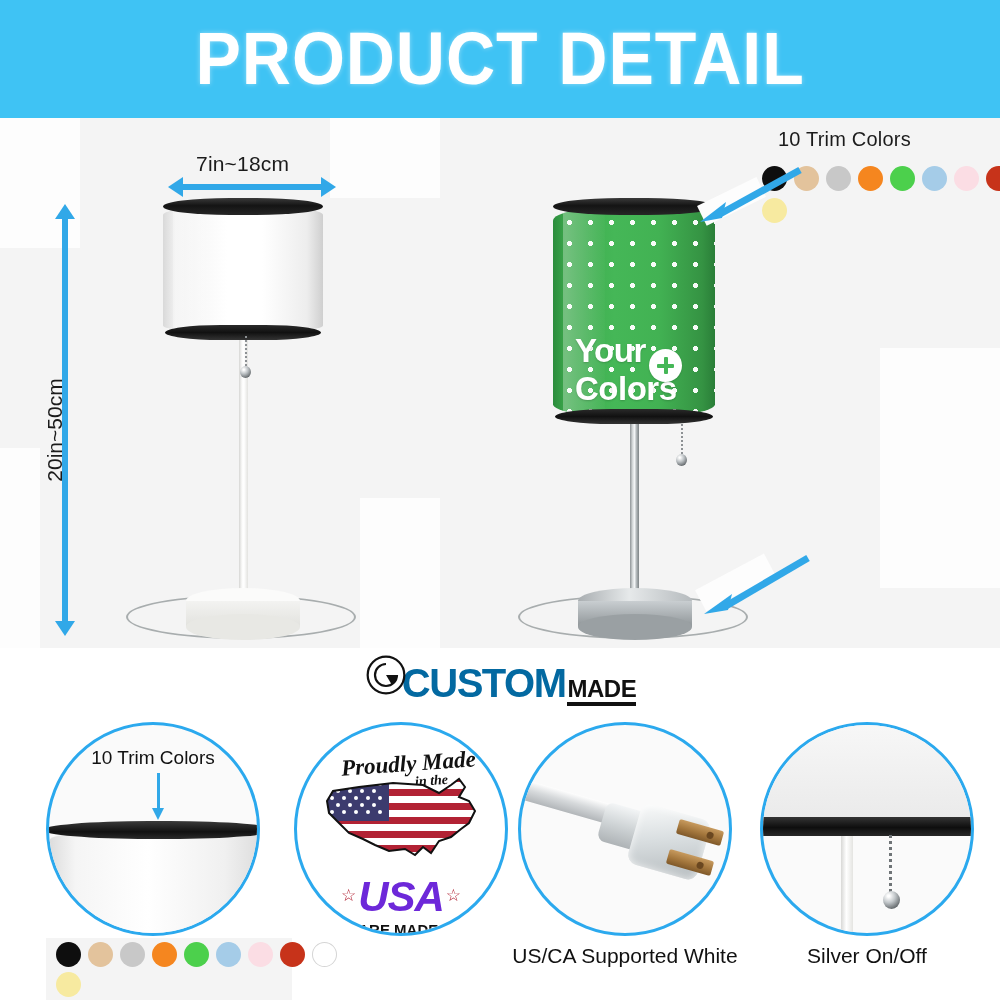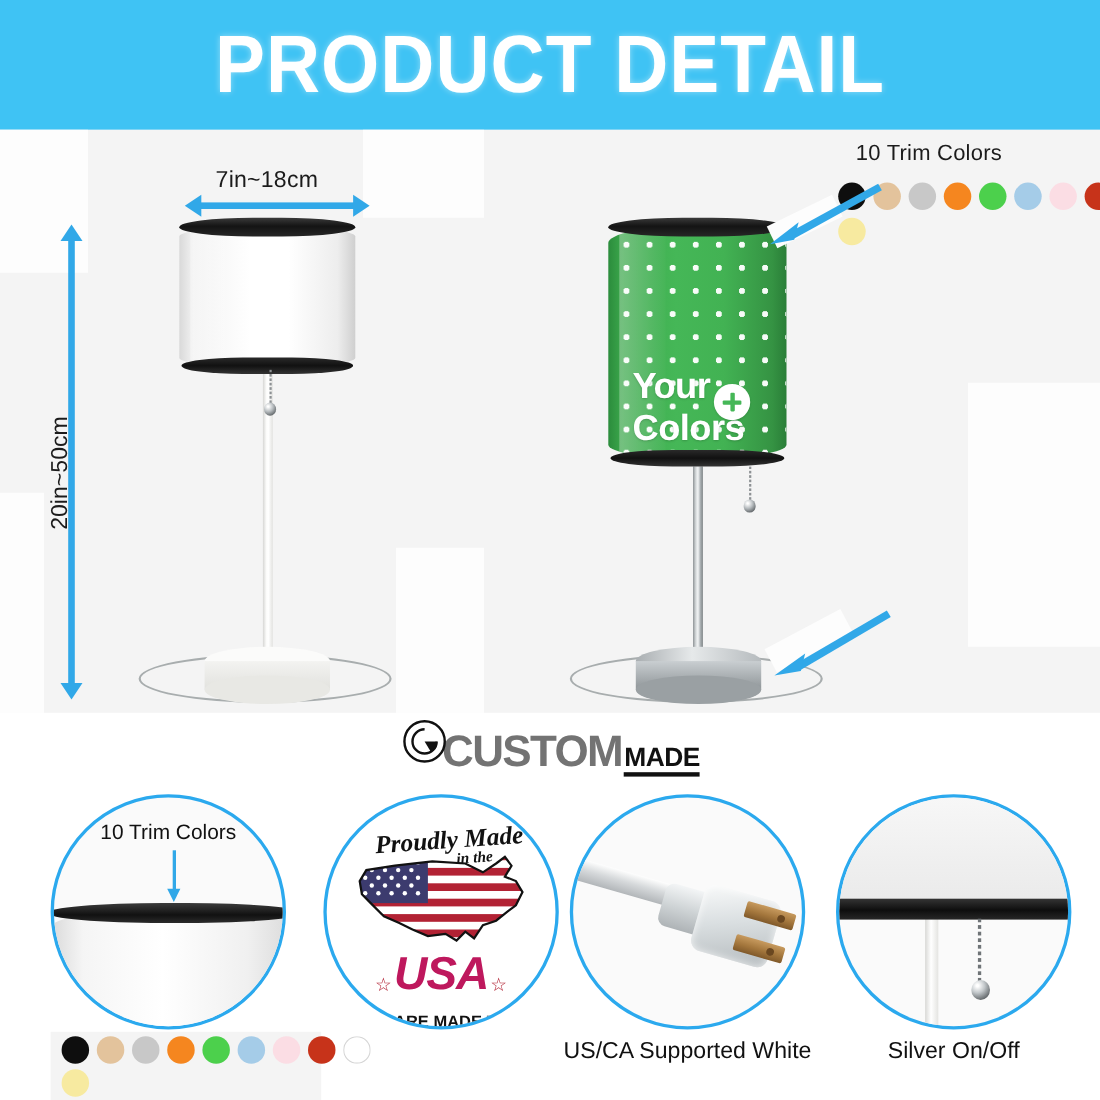--- a/index.html
+++ b/index.html
@@ -245,21 +245,21 @@
     display: flex; align-items: center; justify-content: center;
     background: #ffffff;
   }
   .logo { display: flex; align-items: baseline; }
   .logo-c {
     position: relative;
     width: 44px; height: 44px;
     margin-right: -6px;
   }
   .logo-word {
-    font-size: 40px; font-weight: bold; color: #737373;
+    font-size: 40px; font-weight: bold; color: #0369a1;
     letter-spacing: -1.5px; line-height: 1;
   }
   .logo-sub-wrap { margin-left: 2px; }
   .logo-sub {
     font-size: 24px; font-weight: bold; color: #111;
     letter-spacing: -0.5px; line-height: 1;
     border-bottom: 4px solid #111;
     padding-bottom: 1px;
     display: inline-block;
   }
@@ -335,23 +335,23 @@
   }
   .usa-inthe {
     position: absolute; left: 118px; top: 48px;
     font-family: "Liberation Serif", serif;
     font-style: italic; font-weight: bold;
     font-size: 14px; color: #111;
     transform: rotate(-4deg);
   }
   .usa-big {
     position: absolute; left: 50%; transform: translateX(-50%);
-    top: 136px;
+    top: 148px;
     font-size: 42px; font-weight: bold; font-style: italic;
-    color: #be185d; letter-spacing: -1px;
+    color: #6d28d9; letter-spacing: -1px;
   }
   .usa-star {
     position: absolute; top: 160px;
     color: #B22234; font-size: 17px;
   }
   .usa-tag {
     position: absolute; left: 50%; transform: translateX(-50%);
     top: 196px;
     font-size: 15px; font-weight: bold; color: #111;
     white-space: nowrap;

